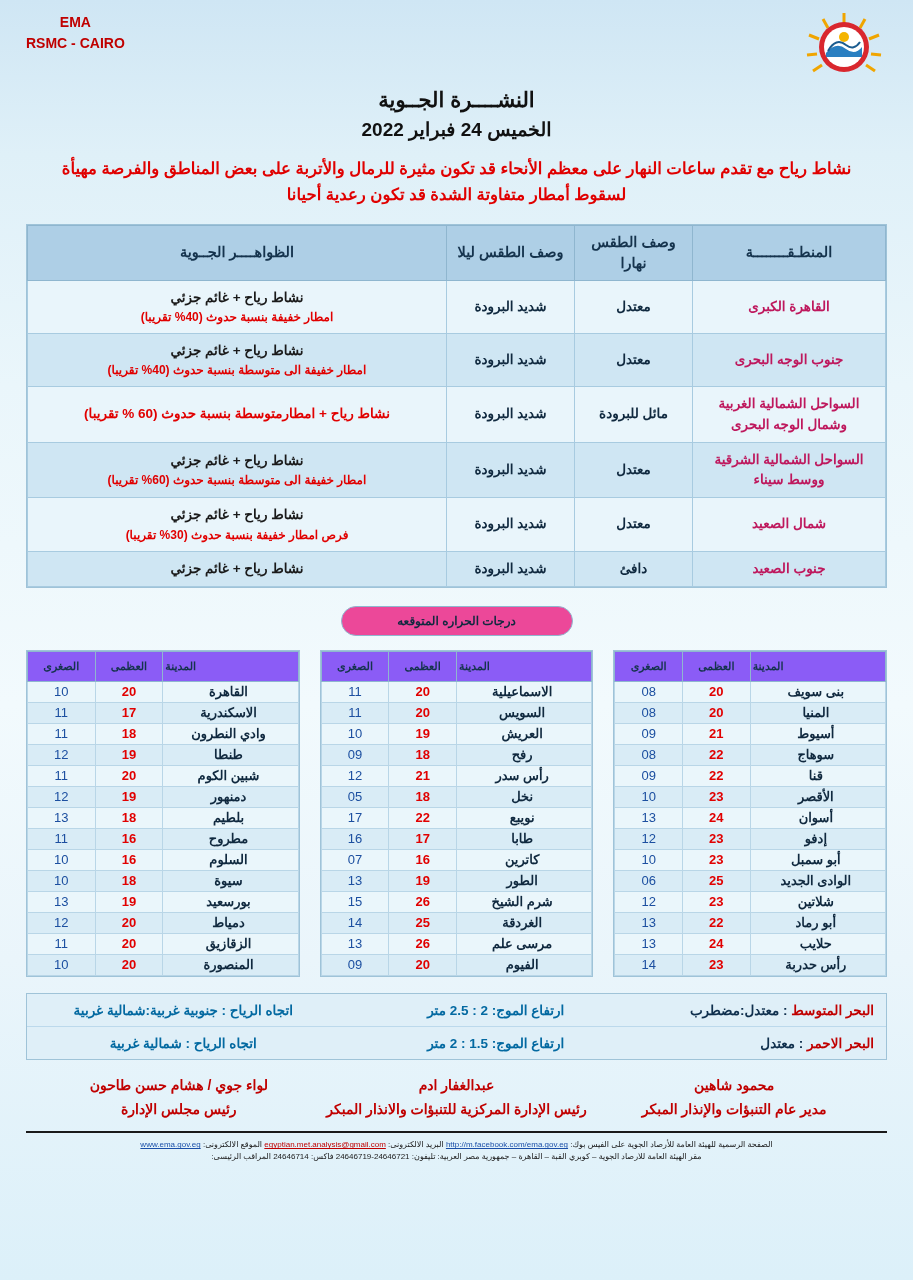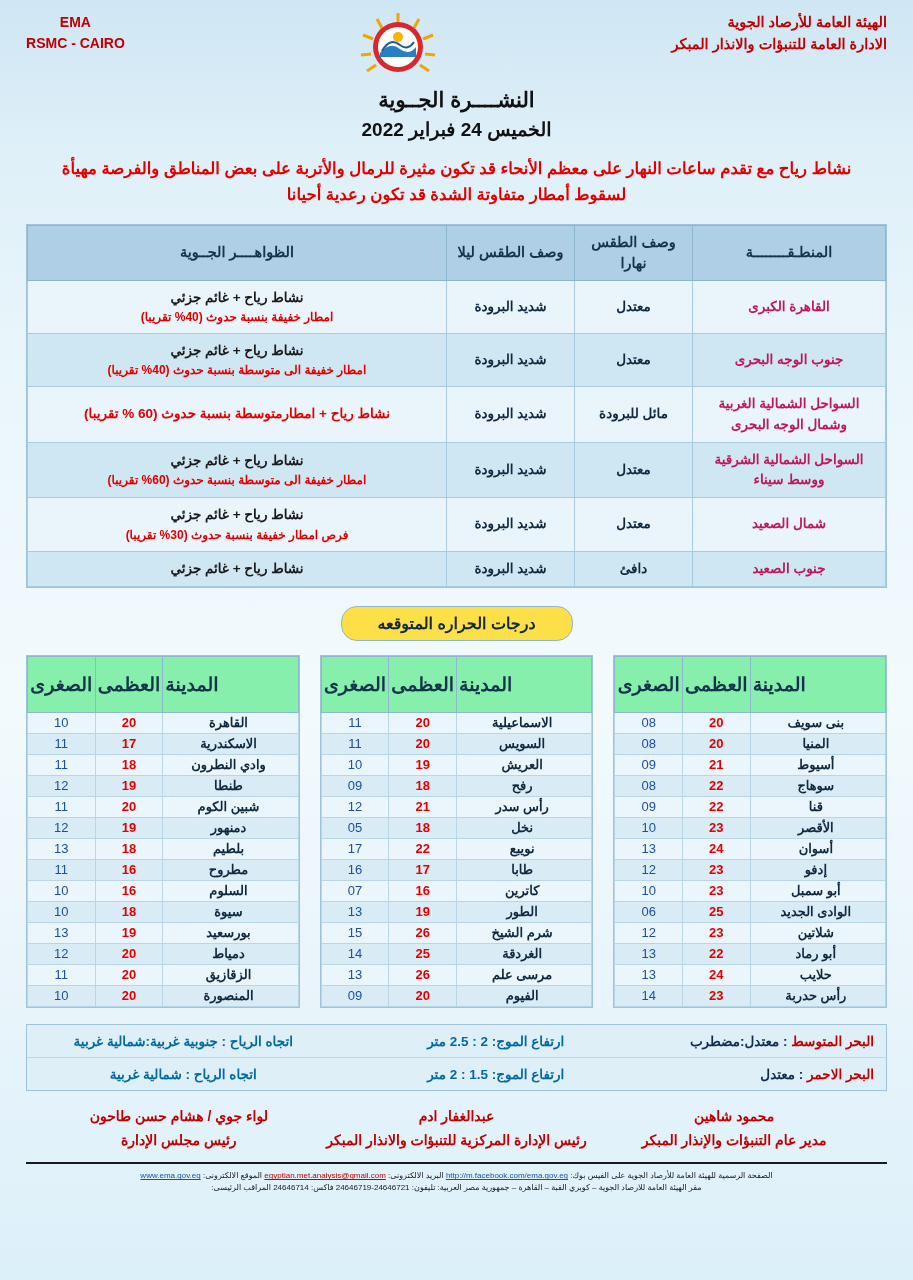--- a/index.html
+++ b/index.html
@@ -39,30 +39,30 @@
   .c-region{font-weight:bold;color:#be185d;width:180px;}
   .c-day{font-weight:bold;color:#10293f;width:105px;}
   .c-night{font-weight:bold;color:#10293f;width:115px;}
   .c-phen{color:#111;}
   .phen-main{font-weight:bold;color:#1a1a1a;}
   .phen-red{color:#e10000;font-weight:bold;font-size:12px;}
   .phen-rain{color:#e10000;font-weight:bold;}
 
   
   .temps-title{
-    margin:18px auto 0 auto;width:230px;background:#fde047;border:1px solid #8fb6cf;border-radius:16px;
-    text-align:center;font-size:16px;font-weight:bold;color:#10293f;padding:7px 0;
+    margin:18px auto 0 auto;width:230px;background:#ec4899;border:1px solid #8fb6cf;border-radius:16px;
+    text-align:center;font-size:12px;font-weight:bold;color:#10293f;padding:7px 0;
   }
 
   
   .temps{display:flex;gap:20px;justify-content:space-between;margin:14px 26px 0 26px;}
   .temp-card{flex:1;border:1px solid #9fc3d8;}
   .temp-tbl{width:100%;border-collapse:collapse;}
   .temp-tbl th{
-    background:#86efac;color:#15334d;font-size:19px;font-weight:bold;border:1px solid #8fb6cf;padding:16px 2px;
+    background:#8b5cf6;color:#15334d;font-size:11px;font-weight:bold;border:1px solid #8fb6cf;padding:8px 2px;
   }
   .temp-tbl td{border:1px solid #b9d6e7;font-size:13px;padding:2.5px 4px;text-align:center;}
   .temp-tbl tr:nth-child(odd) td{background:#eaf6fb;}
   .temp-tbl tr:nth-child(even) td{background:#d9ecf6;}
   .city{font-weight:bold;color:#10293f;text-align:left;padding-right:8px !important;width:50%;}
   .tmax{color:#e10000;font-weight:bold;width:25%;}
   .tmin{color:#1c4fa0;font-weight:normal;width:25%;}
 
   
   .sea{margin:16px 26px 0 26px;border:1px solid #9fc3d8;background:#dfeff8;}
@@ -81,24 +81,20 @@
   .footer{margin:6px 20px 0 20px;text-align:center;font-size:8px;color:#1a1a1a;line-height:1.5;}
   .footer a{color:#1a4fa8;text-decoration:underline;}
   .footer .redlink{color:#c00000;}
 </style>
 </head>
 <body>
 
 <div class="page">
 
   <div class="hdr">
-    <div class="hdr-right">
-      <div>الهيئة العامة للأرصاد الجوية</div>
-      <div>الادارة العامة للتنبؤات والانذار المبكر</div>
-    </div>
 
     <div class="logo">
       <svg width="86" height="72" viewBox="0 0 86 72">
         <g>
           <g stroke="#f0a500" stroke-width="3">
             <line x1="43" y1="2" x2="43" y2="12"></line>
             <line x1="22" y1="8" x2="27" y2="17"></line>
             <line x1="64" y1="8" x2="59" y2="17"></line>
             <line x1="8" y1="24" x2="18" y2="28"></line>
             <line x1="78" y1="24" x2="68" y2="28"></line>

